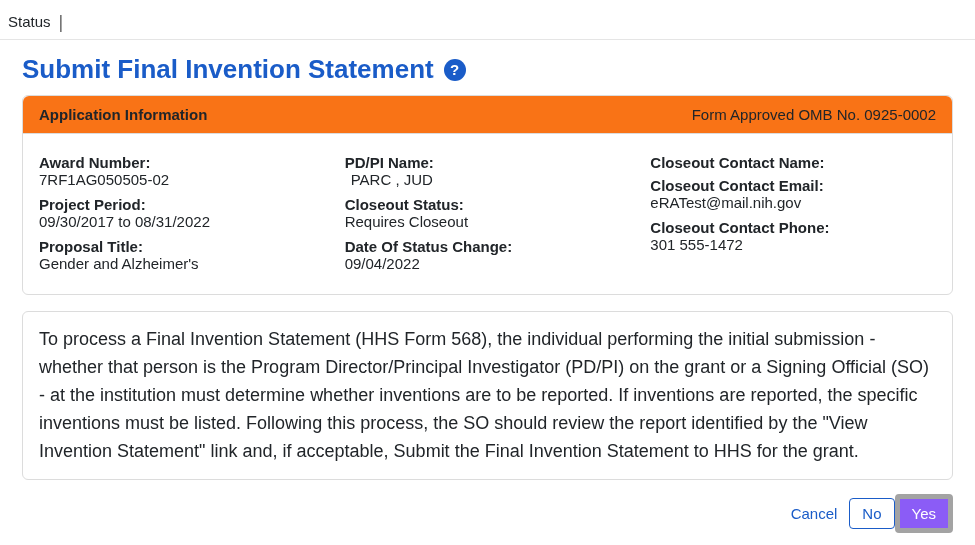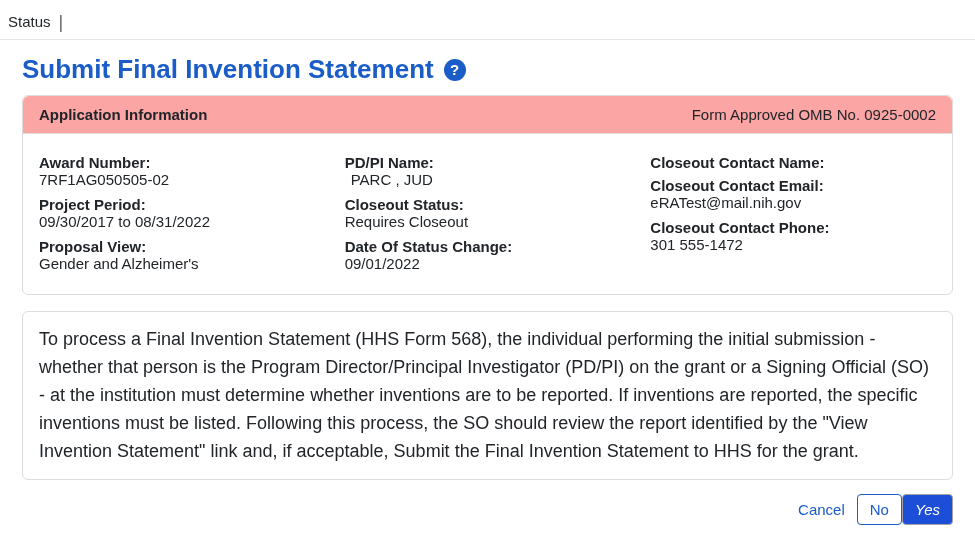--- a/index.html
+++ b/index.html
@@ -53,21 +53,21 @@
       border: 1px solid #dcdcdc;
       border-radius: 6px;
       background: #fff;
     }
     .card-header {
       display: flex;
       justify-content: space-between;
       align-items: center;
       padding: 10px 16px;
       border-bottom: 1px solid #dcdcdc;
-      background: #fca5a5;
+      background: #f97316;
       border-radius: 6px 6px 0 0;
     }
     .card-header-left {
       font-weight: 700;
       font-size: 15px;
     }
     .card-header-right {
       font-size: 15px;
     }
     .info-grid {
@@ -121,23 +121,22 @@
       border: none;
       background: transparent;
     }
     .btn-outline {
       color: #1a5cc8;
       border: 1px solid #1a5cc8;
       background: #fff;
     }
     .btn-primary {
       color: #fff;
-      background: #1d4ed8;
-      border: 1px solid #a3a3a3;
-      font-style: italic;
+      background: #8b5cf6;
+      border: 5px solid #a3a3a3;
     }
   </style>
 </head>
 <body>
 
 <div class="breadcrumb-bar">
   <span class="breadcrumb-text">Status</span>
   <span class="breadcrumb-sep">|</span>
 </div>
 
@@ -151,31 +150,31 @@
     <div class="card-header-left">Application Information</div>
     <div class="card-header-right">Form Approved OMB No. 0925-0002</div>
   </div>
   <div class="info-grid">
 
     <div class="info-col">
       <div class="field-label">Award Number:</div>
       <div class="field-value">7RF1AG050505-02</div>
       <div class="field-label">Project Period:</div>
       <div class="field-value">09/30/2017 to 08/31/2022</div>
-      <div class="field-label">Proposal View:</div>
+      <div class="field-label">Proposal Title:</div>
       <div class="field-value">Gender and Alzheimer's</div>
     </div>
 
     <div class="info-col">
       <div class="field-label">PD/PI Name:</div>
       <div class="field-value pd-indent">PARC , JUD</div>
       <div class="field-label">Closeout Status:</div>
       <div class="field-value">Requires Closeout</div>
       <div class="field-label">Date Of Status Change:</div>
-      <div class="field-value">09/01/2022</div>
+      <div class="field-value">09/04/2022</div>
     </div>
 
     <div class="info-col">
       <div class="field-label">Closeout Contact Name:</div>
       <div class="field-label">Closeout Contact Email:</div>
       <div class="field-value">eRATest@mail.nih.gov</div>
       <div class="field-label">Closeout Contact Phone:</div>
       <div class="field-value">301 555-1472</div>
     </div>
 

